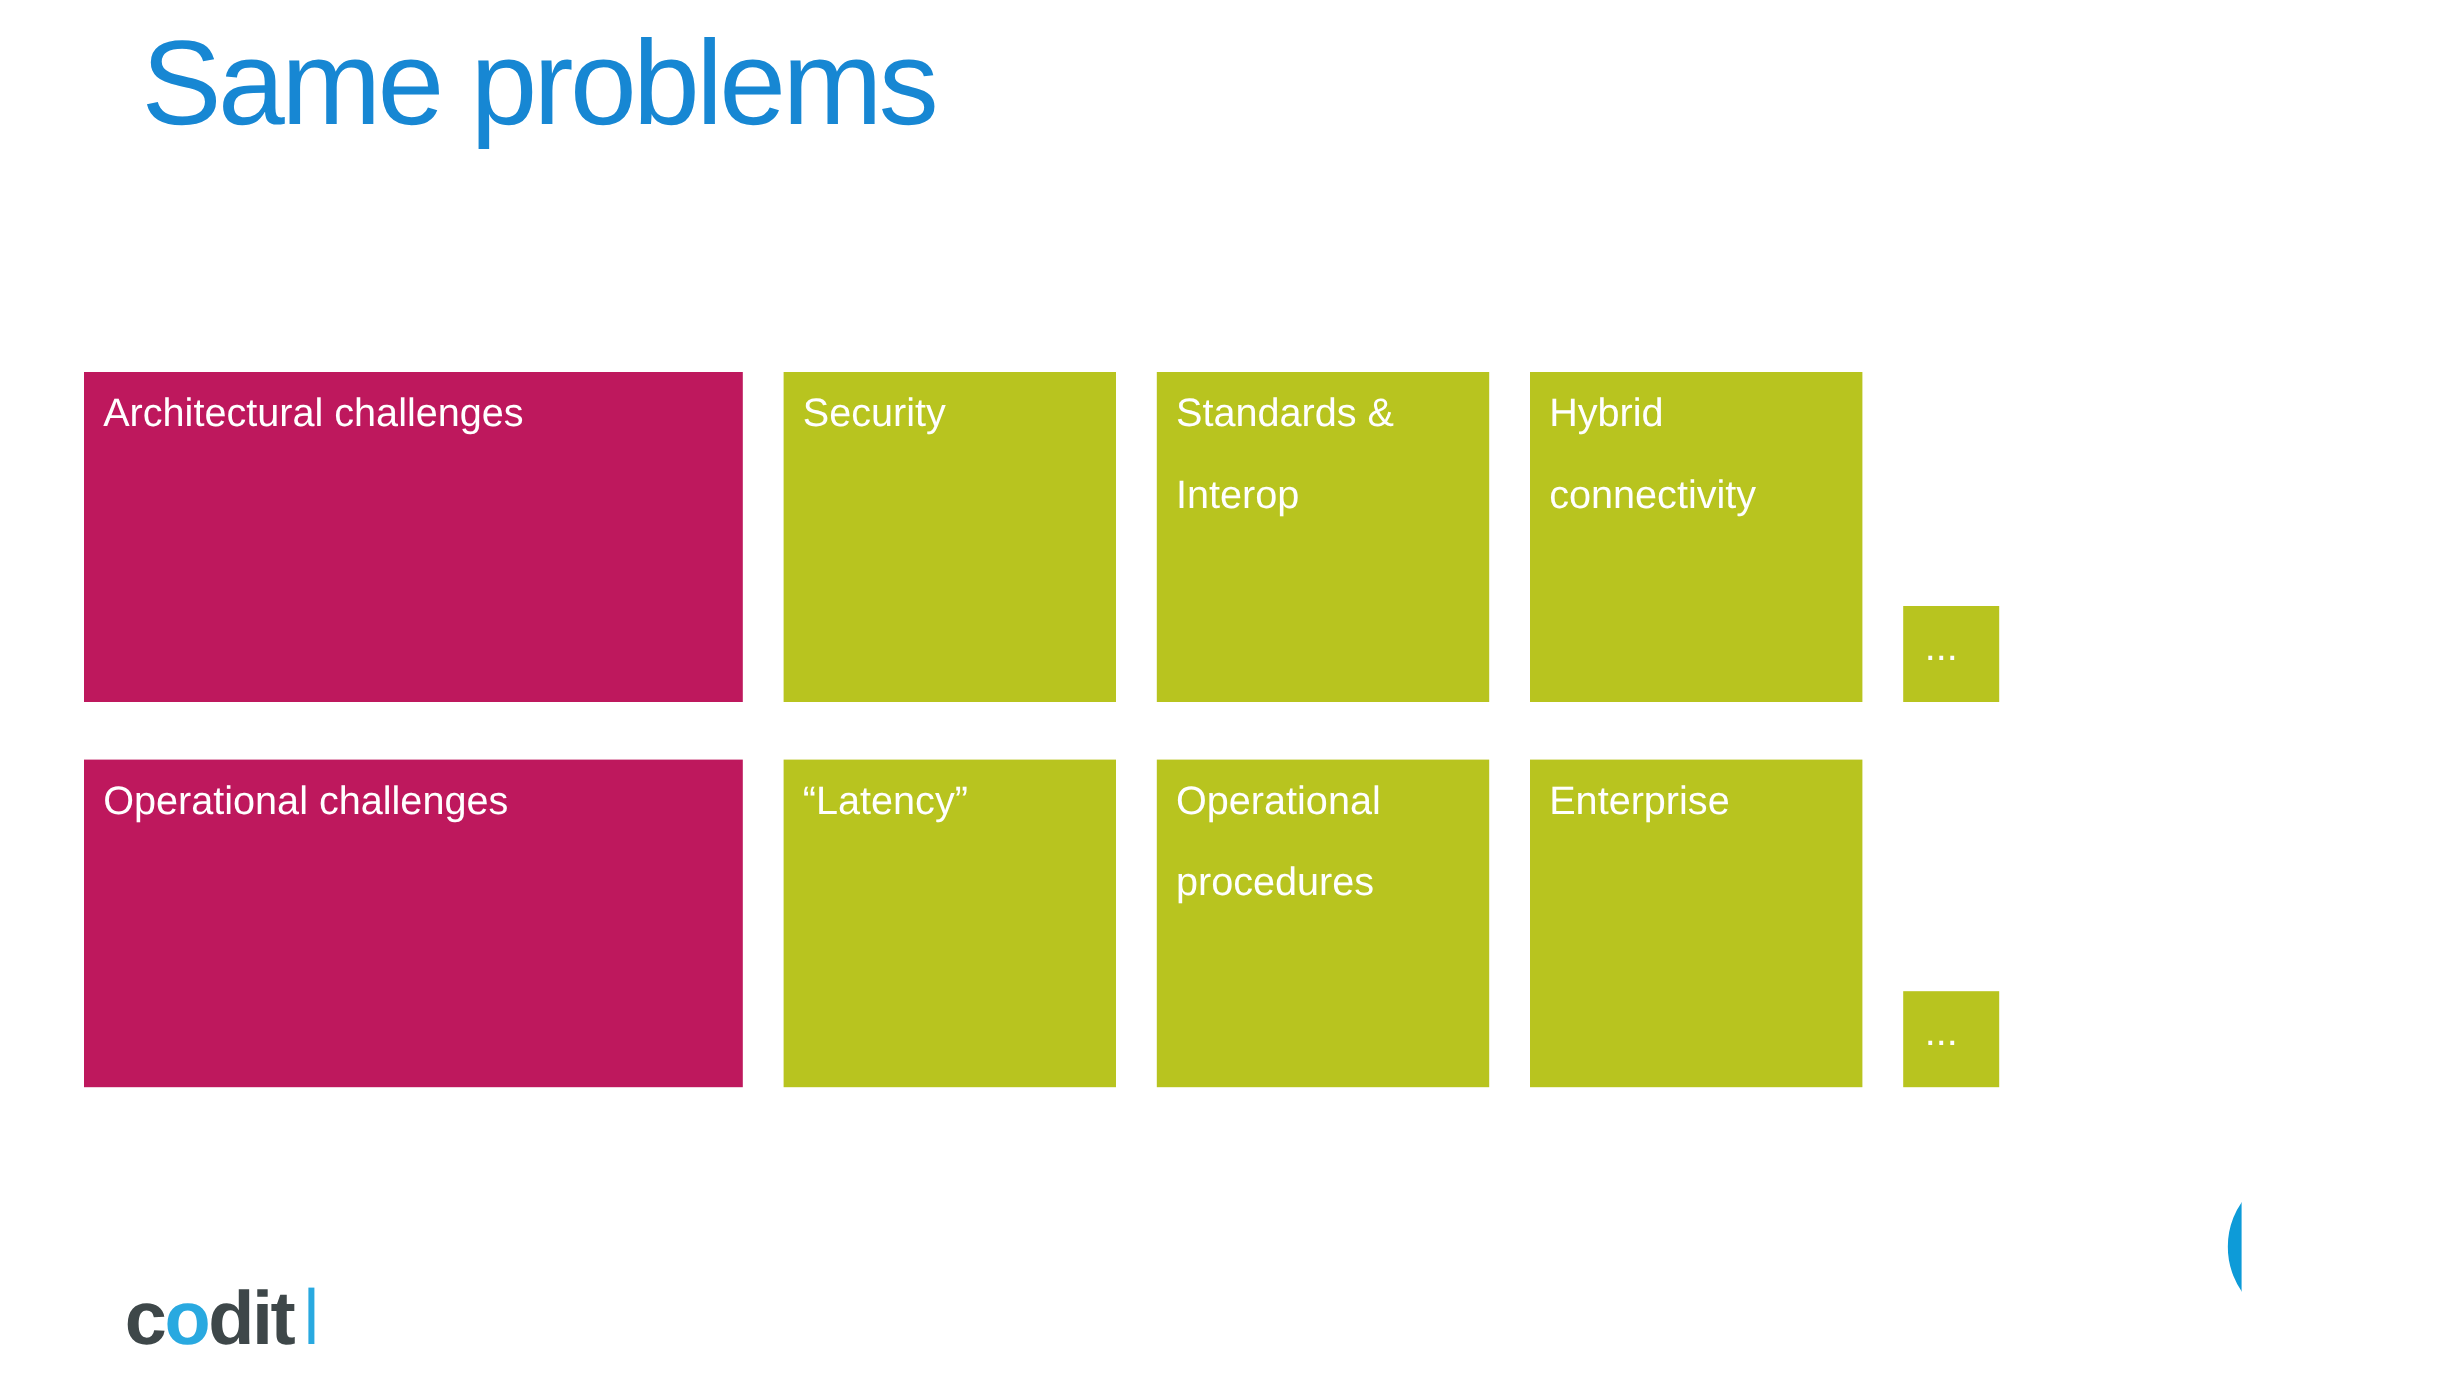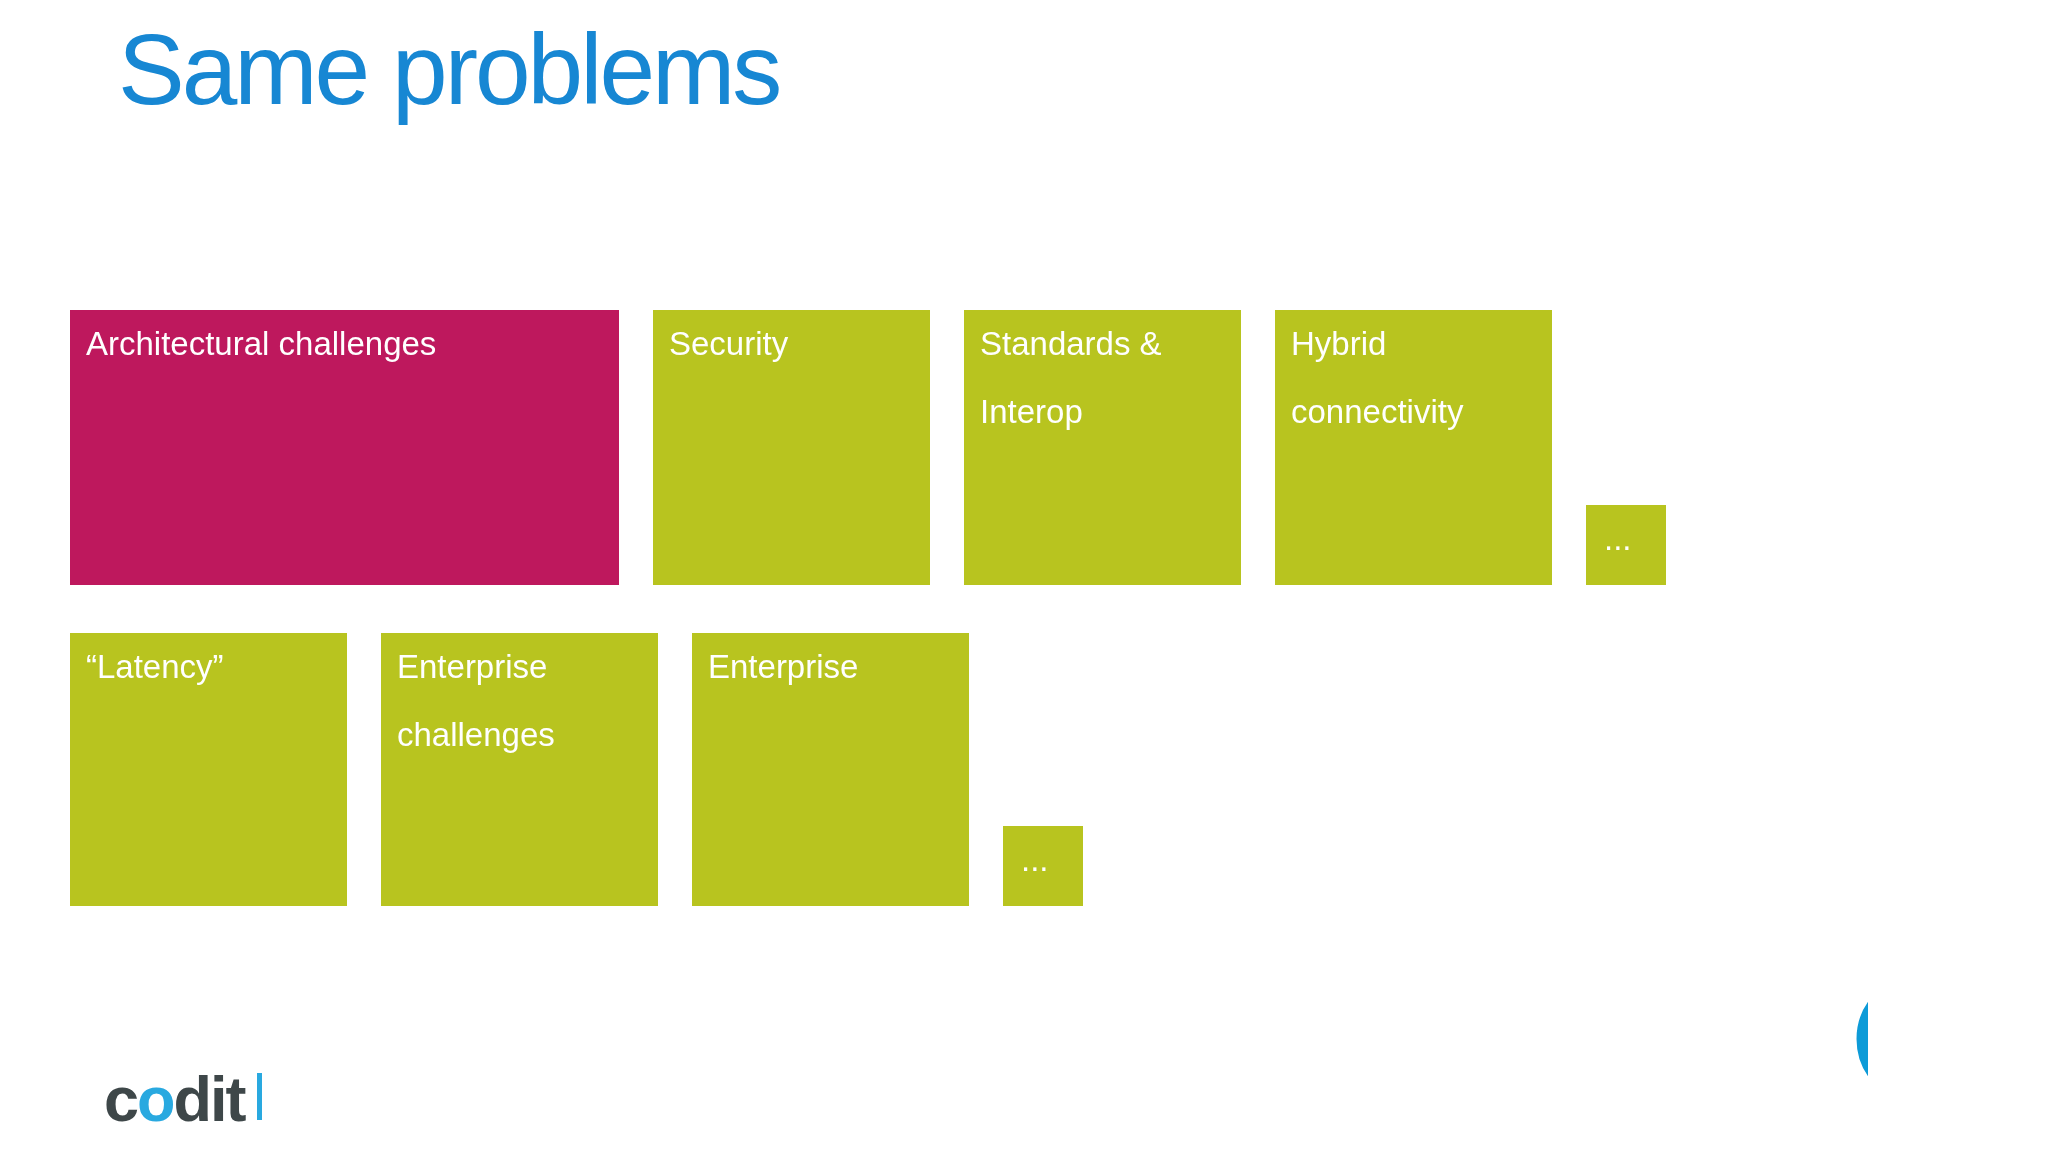--- a/index.html
+++ b/index.html
@@ -59,25 +59,28 @@
     </div>
     <div class="box box-item">
       <span>Hybrid connectivity</span>
     </div>
     <div class="box box-more">
       <span>...</span>
     </div>
   </div>
 
   <div class="row row-2">
+    <div class="box box-category">
+      <span>Operational challenges</span>
+    </div>
     <div class="box box-item">
       <span>“Latency”</span>
     </div>
     <div class="box box-item">
-      <span>Enterprise challenges</span>
+      <span>Operational procedures</span>
     </div>
     <div class="box box-item">
       <span>Enterprise</span>
     </div>
     <div class="box box-more">
       <span>...</span>
     </div>
   </div>
 
   <div class="codit">

